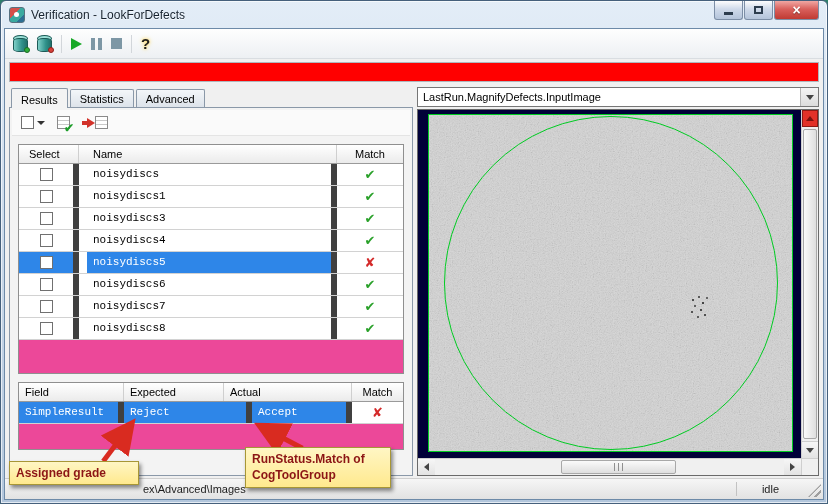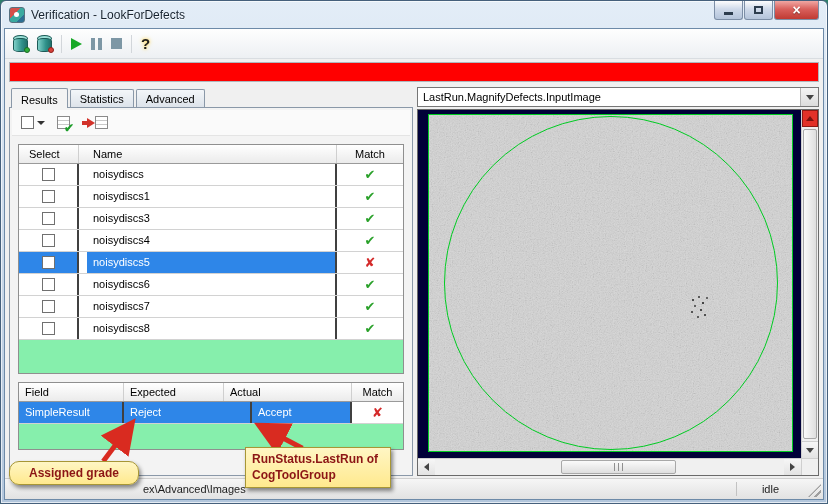--- a/index.html
+++ b/index.html
@@ -62,27 +62,27 @@
   .dd-arrow{width:0;height:0;border-left:4px solid transparent;border-right:4px solid transparent;border-top:4px solid #333;margin-left:3px;}
   .mini-grid{width:13px;height:13px;border:1px solid #8a8a8a;background:
     repeating-linear-gradient(#fff 0 3px,#c9c9c9 3px 4px),
     repeating-linear-gradient(90deg,rgba(255,255,255,0) 0 3px,#c9c9c9 3px 4px),#fff;position:relative;}
   .mini-check{position:absolute;right:-5px;bottom:-5px;color:#1f9e2c;font-size:12px;font-weight:bold;line-height:10px;}
   .red-arrow-right{width:0;height:0;border-top:5px solid transparent;border-bottom:5px solid transparent;border-left:8px solid #d2322a;}
   .red-arrow-bar{width:5px;height:4px;background:#d2322a;}
   .ts-btn{display:flex;align-items:center;}
 
   
-  .grid{border:1px solid #8f8f8f;background:#86efac;margin:0 8px;overflow:hidden;font-size:11px;}
+  .grid{border:1px solid #8f8f8f;background:#ec4899;margin:0 8px;overflow:hidden;font-size:11px;}
   .grid1{margin-top:8px;height:230px;}
   .grid2{margin-top:8px;height:68px;}
   .ghead{display:flex;height:19px;background:linear-gradient(#ffffff,#ebebeb);border-bottom:1px solid #9a9a9a;}
   .ghead .hc{padding:3px 6px;border-right:1px solid #cfcfcf;overflow:hidden;white-space:nowrap;}
   .trow{display:flex;height:22px;background:#fff;border-bottom:1px solid #d2d2d2;}
-  .cell{border-right:2px solid #404040;overflow:hidden;white-space:nowrap;}
+  .cell{border-right:6px solid #404040;overflow:hidden;white-space:nowrap;font-family:Liberation Mono, monospace;}
   .c-sel{width:60px;display:flex;align-items:center;justify-content:center;}
   .c-name{width:250px;padding:4px 6px;margin-left:8px;}
   .c-match{flex:1;text-align:center;line-height:21px;font-size:13px;background:#fff;}
   .trow.selected .c-sel,.trow.selected .c-name{background:#2e86e8;color:#fff;}
   .pass{color:#2aa12a;}
   .fail{color:#d42a2a;}
   .g2-field{width:105px;padding:4px 6px;}
   .g2-exp{width:100px;padding:4px 6px;}
   .g2-act{width:128px;padding:4px 6px;}
   .g2-match{flex:1;text-align:center;line-height:21px;font-size:13px;background:#fff;}
@@ -139,21 +139,21 @@
   .status-sep{position:absolute;right:86px;top:3px;bottom:3px;width:1px;background:#c2c2c2;}
   .status-state{position:absolute;right:44px;top:4px;color:#1c1c1c;}
   .size-grip{position:absolute;right:2px;bottom:2px;width:13px;height:13px;
     background:repeating-linear-gradient(135deg,transparent 0 3px,#9f9f9f 3px 5px);
     clip-path:polygon(100% 0,100% 100%,0 100%);}
 
   
   .annot-svg{position:absolute;inset:0;width:100%;height:100%;z-index:58;pointer-events:none;}
   .callout{position:absolute;z-index:60;background:linear-gradient(#fff6c4,#ffe98e);border:1px solid #a79636;
     box-shadow:2px 3px 4px rgba(0,0,0,.45);color:#8c1515;font-weight:bold;font-size:12px;padding:4px 6px;}
-  .callout1{left:8px;top:460px;width:130px;text-align:center;border-radius:10px;}
+  .callout1{left:8px;top:460px;width:130px;}
   .callout2{left:244px;top:446px;width:146px;line-height:1.3;}
 </style>
 </head>
 <body>
 
 <div class="window">
 
   <div class="titlebar">
     <div class="app-icon"></div>
     <span class="title-text">Verification - LookForDefects</span>
@@ -381,15 +381,15 @@
     <defs>
       <marker id="ah" markerWidth="9" markerHeight="9" refX="5.5" refY="3.5" orient="auto">
         <polygon points="0 0, 7 3.5, 0 7" fill="#d92b20"></polygon>
       </marker>
     </defs>
     <line x1="102" y1="462" x2="130" y2="425" stroke="#d92b20" stroke-width="5" marker-end="url(#ah)"></line>
     <line x1="302" y1="449" x2="260" y2="427" stroke="#d92b20" stroke-width="5" marker-end="url(#ah)"></line>
   </svg>
 
   <div class="callout callout1">Assigned grade</div>
-  <div class="callout callout2">RunStatus.LastRun of CogToolGroup</div>
+  <div class="callout callout2">RunStatus.Match of CogToolGroup</div>
 
 </div>
 
 </body></html>

